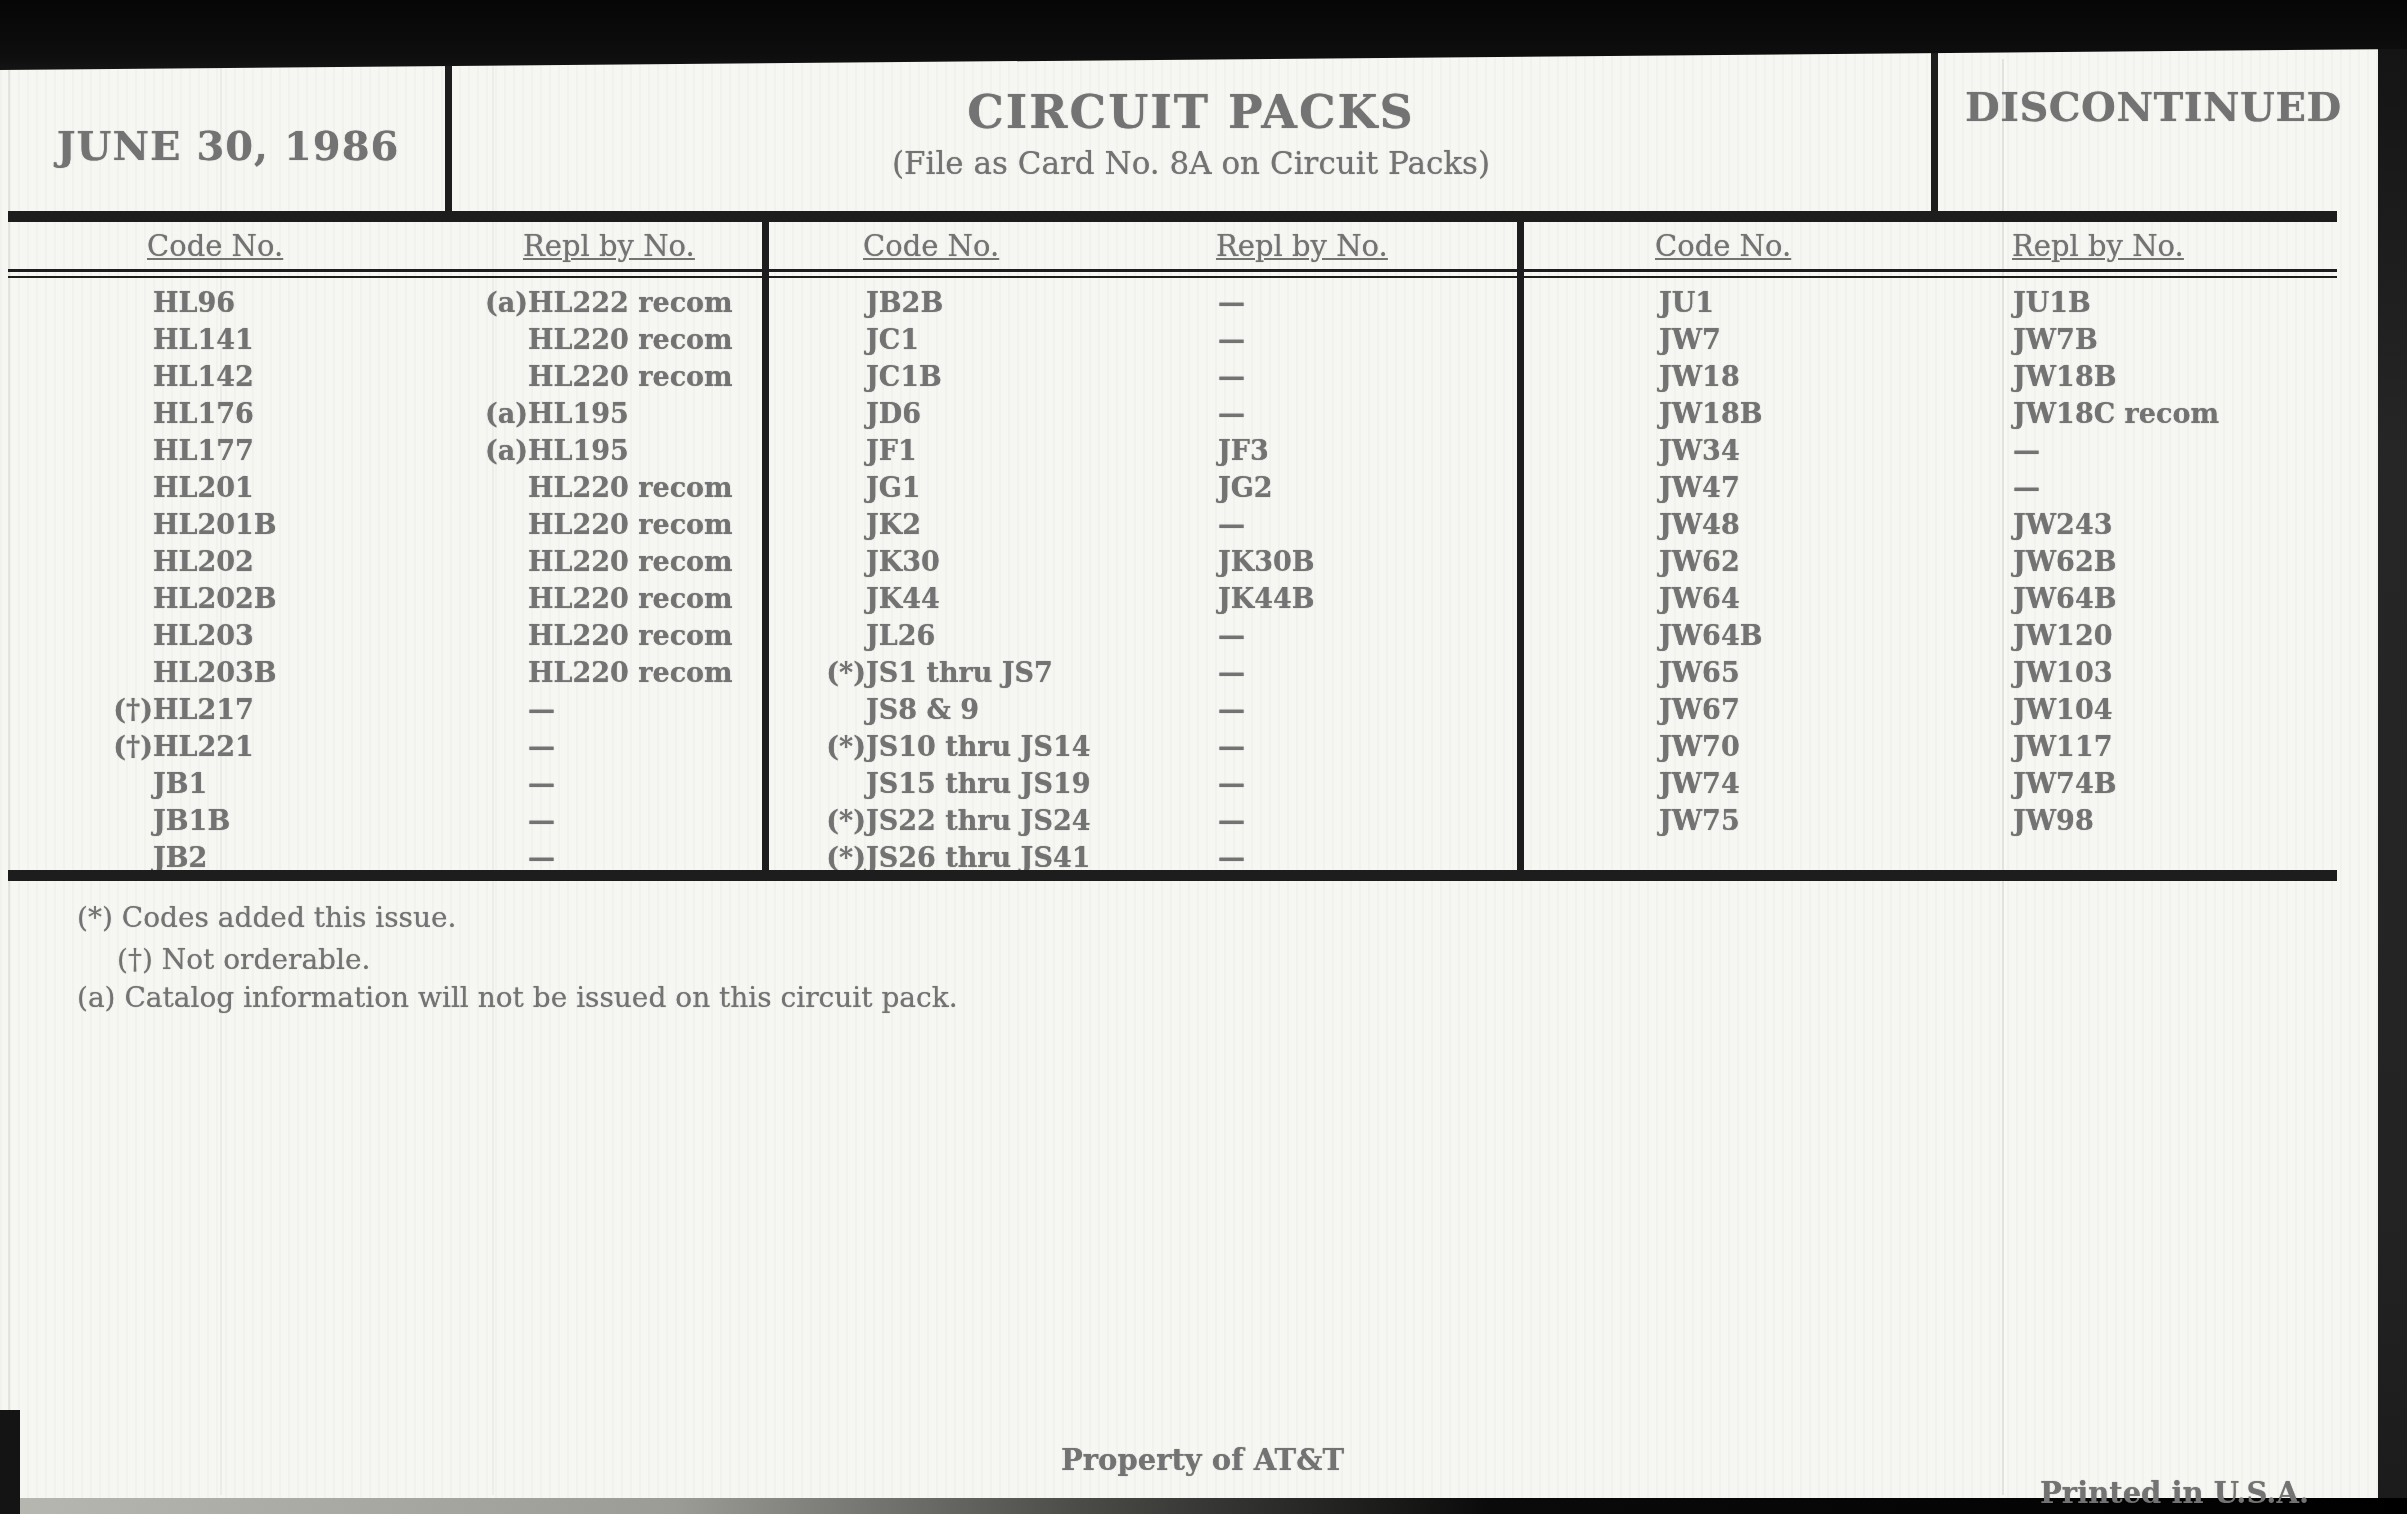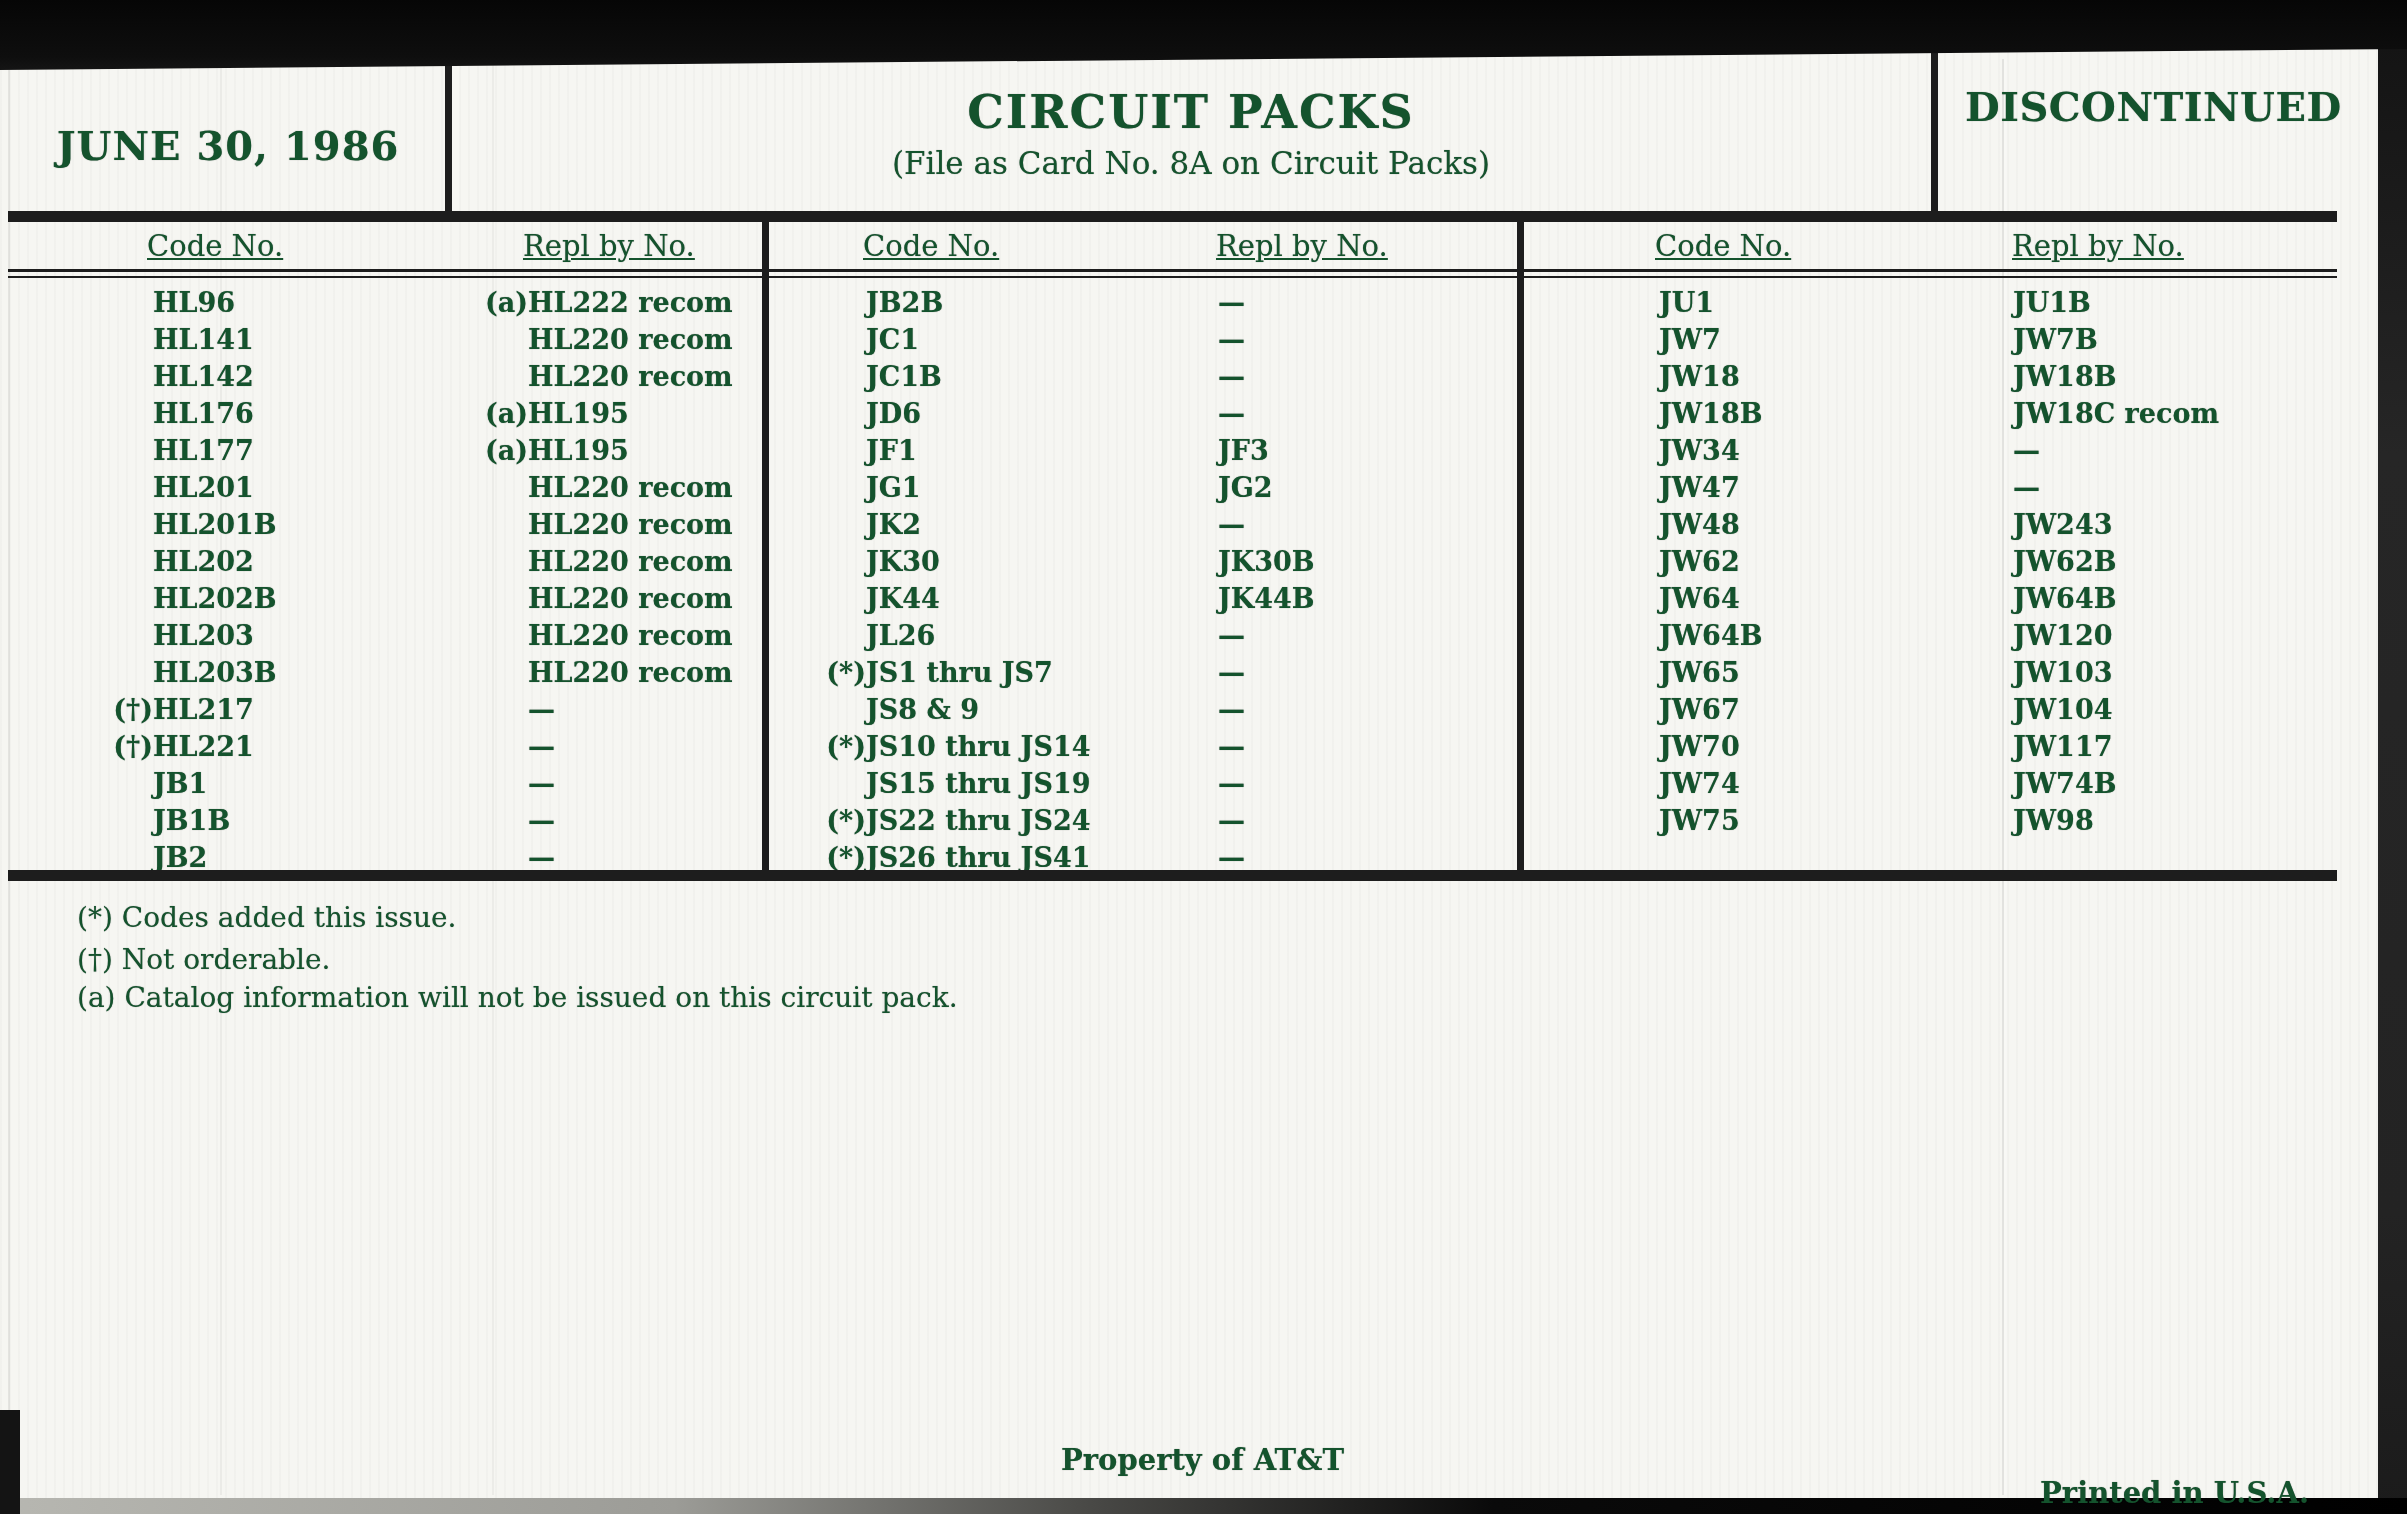--- a/index.html
+++ b/index.html
@@ -1,20 +1,20 @@
 <!DOCTYPE html>
 <html><head>
 <meta charset="utf-8">
 <style>
   html,body{margin:0;padding:0;background:#2a2a2a;}
   #scan{
     position:relative; width:2408px; height:1515px; overflow:hidden;
     background:#f6f6f2;
     font-family:"DejaVu Serif","Liberation Serif",serif;
-    color:#14532d;
+    color:#737373;
   }
   
   .texture{
     position:absolute; inset:0; pointer-events:none; z-index:1;
     background:repeating-linear-gradient(90deg, rgba(0,0,0,0.018) 0 2px, rgba(0,0,0,0) 2px 9px);
   }
   .top-band{
     position:absolute; left:0; top:0; width:2408px; height:81px; z-index:5;
     background:linear-gradient(180deg,#060606 0%,#0e0e0e 70%,#1a1a1a 100%);
     clip-path:polygon(0 0, 2408px 0, 2408px 49px, 0 70px);
@@ -76,21 +76,21 @@
   .group.g2{left:765px; width:751px;}
   .group.g3{left:1520px;width:851px;}
   .row{position:relative; height:37px; font-size:27px; font-weight:bold; white-space:nowrap;}
   .row span{position:absolute; top:50%; transform:translateY(-50%); line-height:1;}
   .cpfx{text-align:right;}
   .g1 .cpfx{left:0; width:153px;} .g1 .code{left:153px;} .g1 .rpfx{left:0; width:528px; text-align:right;} .g1 .repl{left:528px;text-align:center;}
   .g2 .cpfx{left:0; width:101px;} .g2 .code{left:101px;} .g2 .rpfx{left:0; width:453px; text-align:right;} .g2 .repl{left:453px;}
   .g3 .cpfx{left:0; width:139px;} .g3 .code{left:139px;} .g3 .rpfx{left:0; width:493px; text-align:right;} .g3 .repl{left:493px;}
   
   .footnote{position:absolute; left:77px; font-size:28px; z-index:3; white-space:nowrap;}
-  .fn1{top:901px;} .fn2{top:943px;} .fn3{top:981px;}
+  .fn1{top:901px;} .fn2{top:943px;margin-left:40px;} .fn3{top:981px;}
   .footer-property{
     position:absolute; left:460px; top:1443px; width:1485px; text-align:center;
     font-size:29px; font-weight:bold; z-index:5;
   }
   .footer-printed{
     position:absolute; left:1992px; top:1436px; width:317px; text-align:right;
     font-size:29px; font-weight:bold; z-index:5;margin-top:40px;
   }
 </style>
 </head>

